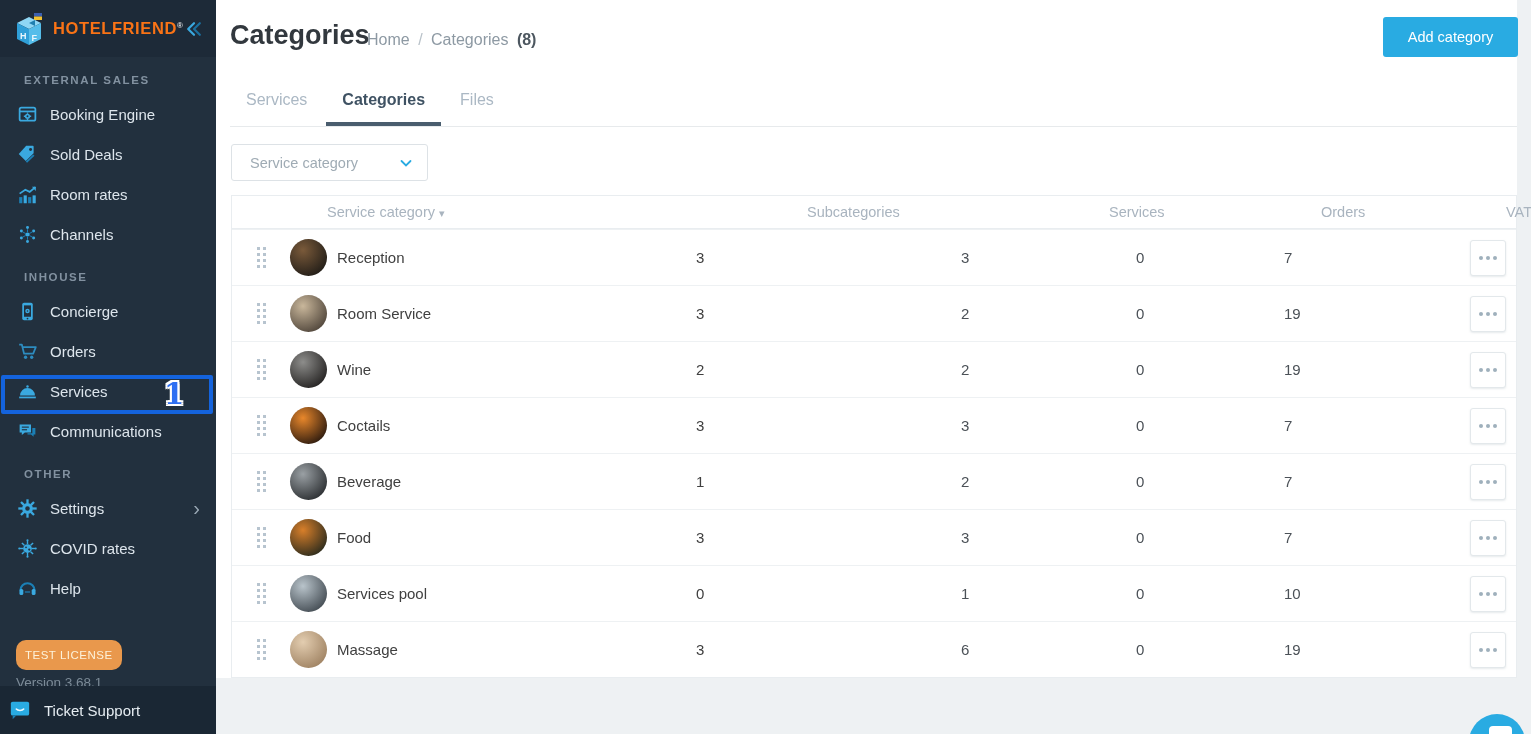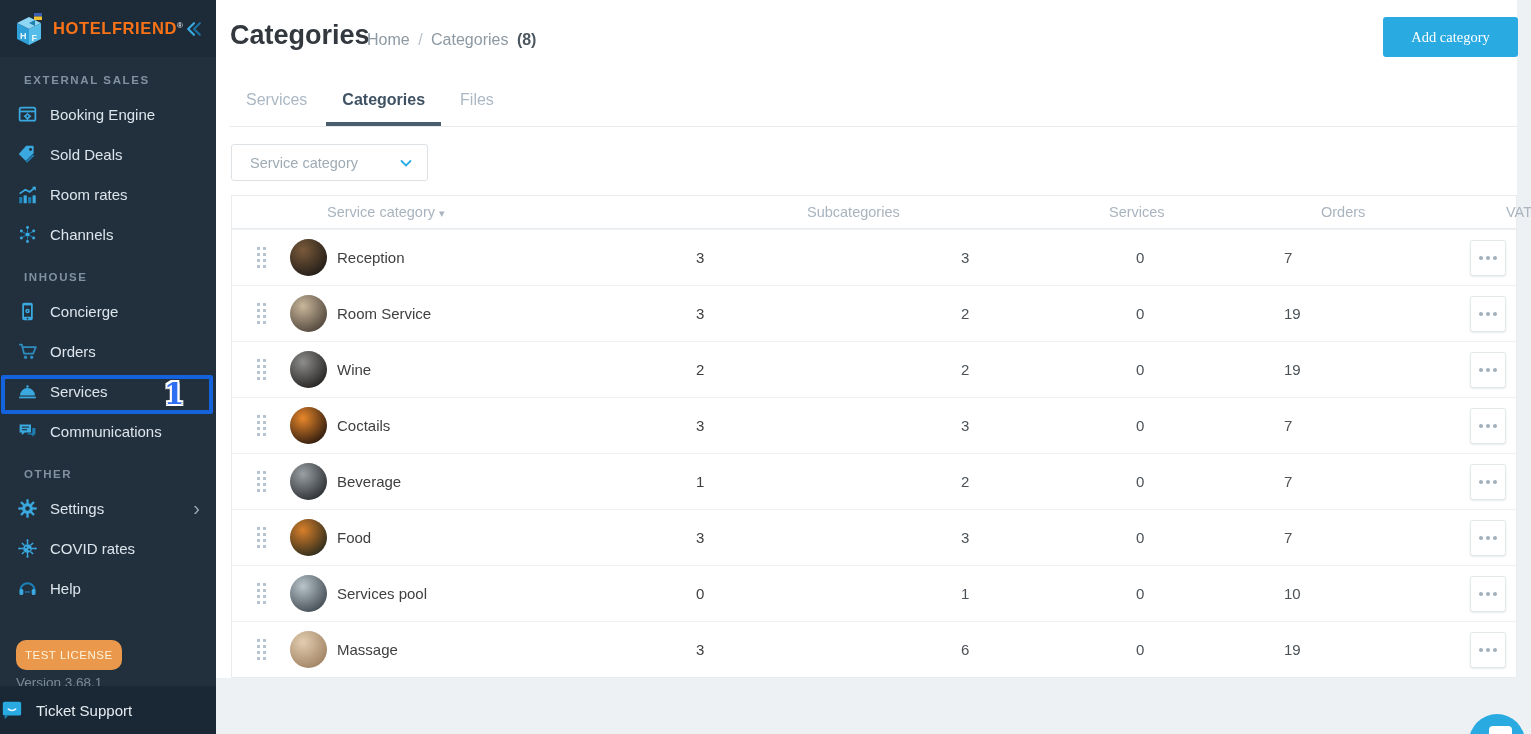--- a/index.html
+++ b/index.html
@@ -33,21 +33,21 @@
   .nav-item .nav-icon { width:22px; height:22px; margin-right:12px; flex:none; display:flex; align-items:center; justify-content:center;}
   .nav-item .submenu-arrow { margin-left:auto; color:#9aa8b5; font-size:20px; line-height:14px; }
   .license-badge {
     position:absolute; left:16px; bottom:64px;
     background:#e9984c; color:#fdf2da; font-size:11.5px; letter-spacing:0.5px;
     padding:9px 9px; border-radius:10px;
   }
   .version-text { position:absolute; left:16px; bottom:44px; color:#7c8b98; font-size:13.5px; }
   .ticket-bar {
     position:absolute; left:0; bottom:0; width:216px; height:48px;
-    background:#1a2734; display:flex; align-items:center; padding:0 0;
+    background:#1a2734; display:flex; align-items:center; padding:0 8px;
     color:#e6edf2; font-size:15px; cursor:pointer;
   }
   .ticket-bar .nav-icon { width:24px; height:22px; margin-right:12px; }
   
   .annotation-box {
     position:absolute; left:1px; top:375px; width:212px; height:39px;
     border:4px solid #1463dd; border-radius:2px; z-index:5; pointer-events:none;
   }
   .annotation-marker {
     position:absolute; left:164px; top:377px; z-index:6;
@@ -62,21 +62,21 @@
     background:#ffffff; z-index:1;
   }
   .page-title { position:absolute; left:14px; top:20px; font-size:27px; font-weight:bold; color:#32383e; }
   .breadcrumb { position:absolute; left:151px; top:31px; font-size:16px; color:#8d99a3; }
   .breadcrumb .crumb-link { color:#8d99a3; text-decoration:none; cursor:pointer; }
   .breadcrumb .crumb-sep { color:#b9c2c9; margin:0 4px; }
   .breadcrumb .crumb-count { color:#4d5760; font-weight:bold; margin-left:4px; }
   .add-btn {
     position:absolute; left:1167px; top:17px; width:135px; height:40px;
     background:#29abe2; color:#ffffff; border:none; border-radius:3px;
-    font-size:14.5px; font-family:Liberation Serif, serif; cursor:pointer;
+    font-size:14.5px; font-family:Liberation Sans, sans-serif; cursor:pointer;
   }
   .tabs { position:absolute; left:14px; top:82px; display:flex; }
   .tab { padding:9px 16px 13px; margin-right:3px; font-size:16px; color:#abb8c4; cursor:pointer; border-bottom:4px solid transparent; }
   .tab.active { color:#3f5263; font-weight:bold; border-bottom-color:#4a5d6e; }
   .tabs-rule { position:absolute; left:14px; top:126px; width:1287px; height:1px; background:#e7eaec; }
   .filter-select {
     position:absolute; left:15px; top:144px; width:197px; height:37px;
     border:1px solid #dde2e6; border-radius:3px; background:#fff;
     display:flex; align-items:center; padding:0 14px 0 18px; cursor:pointer;
   }

